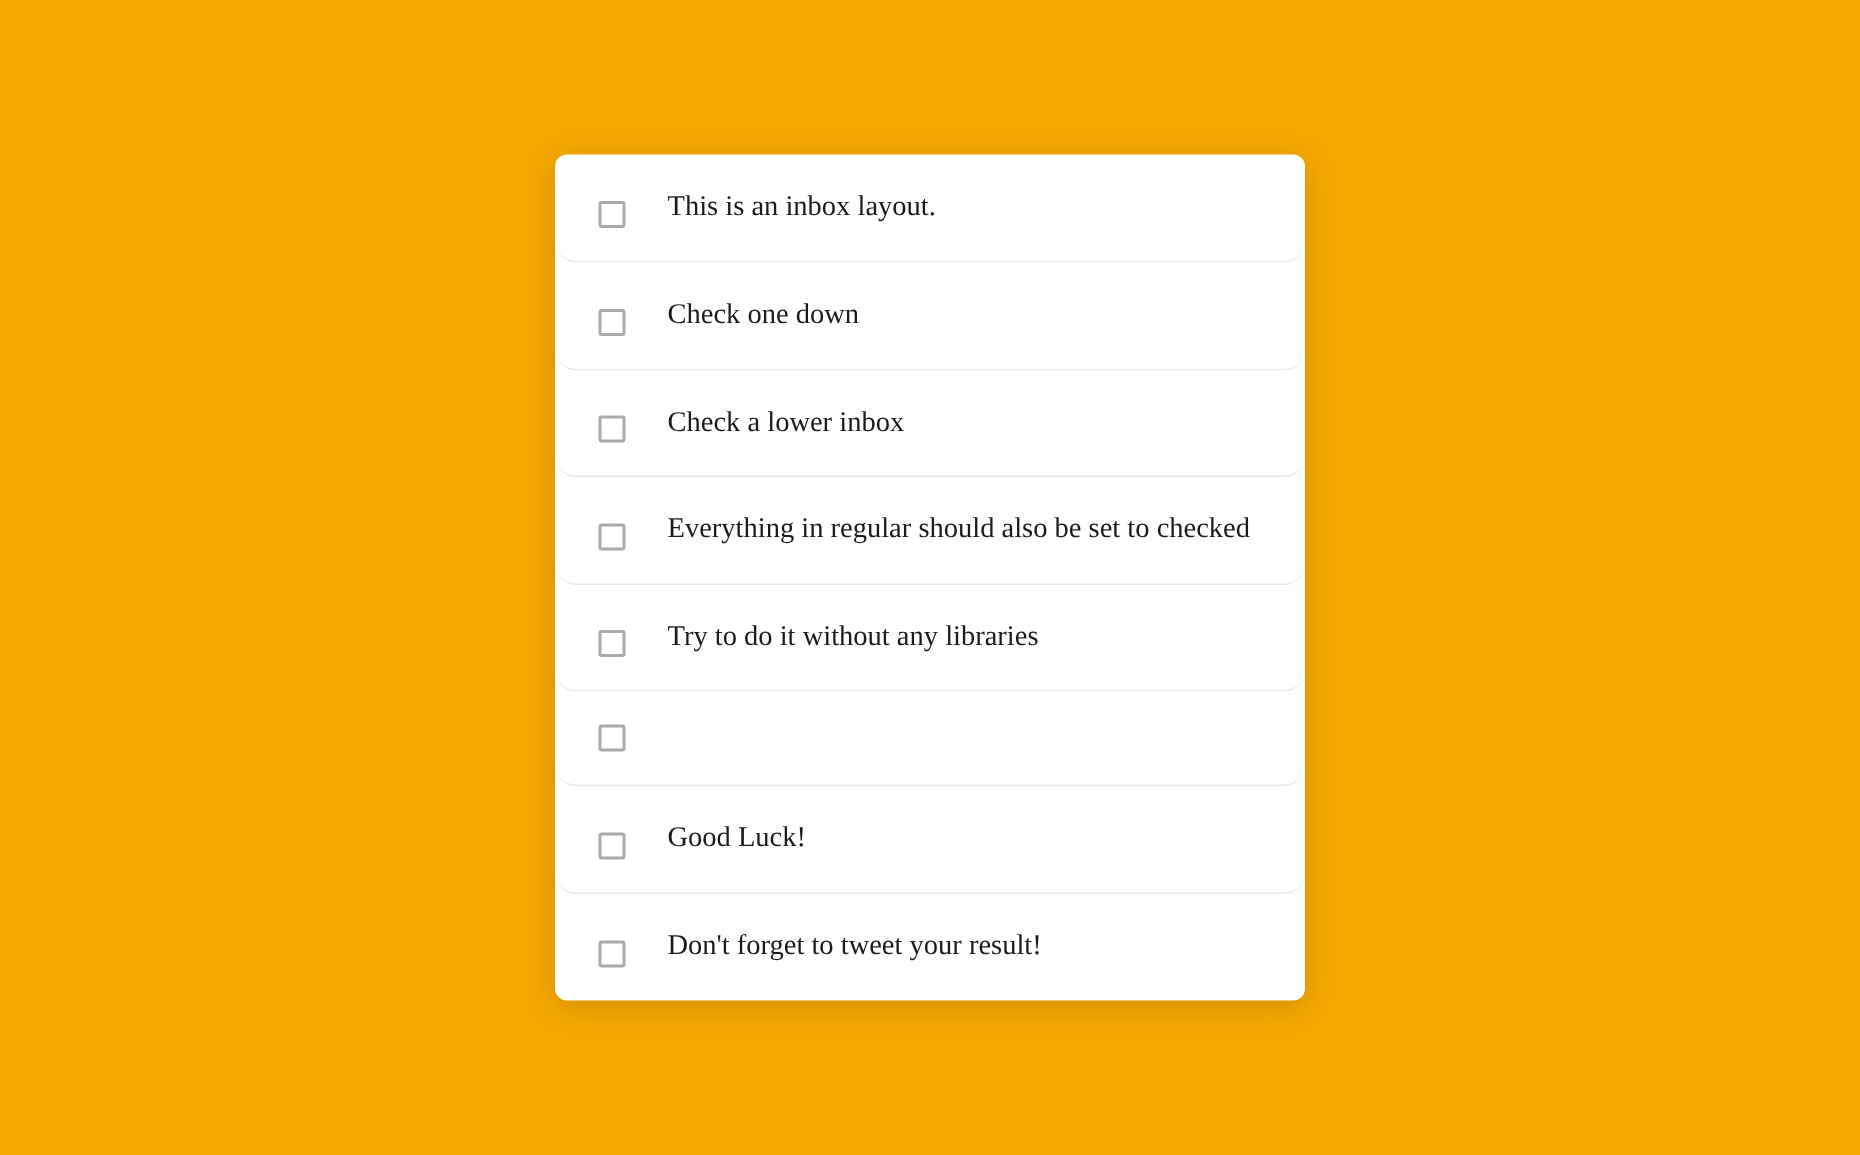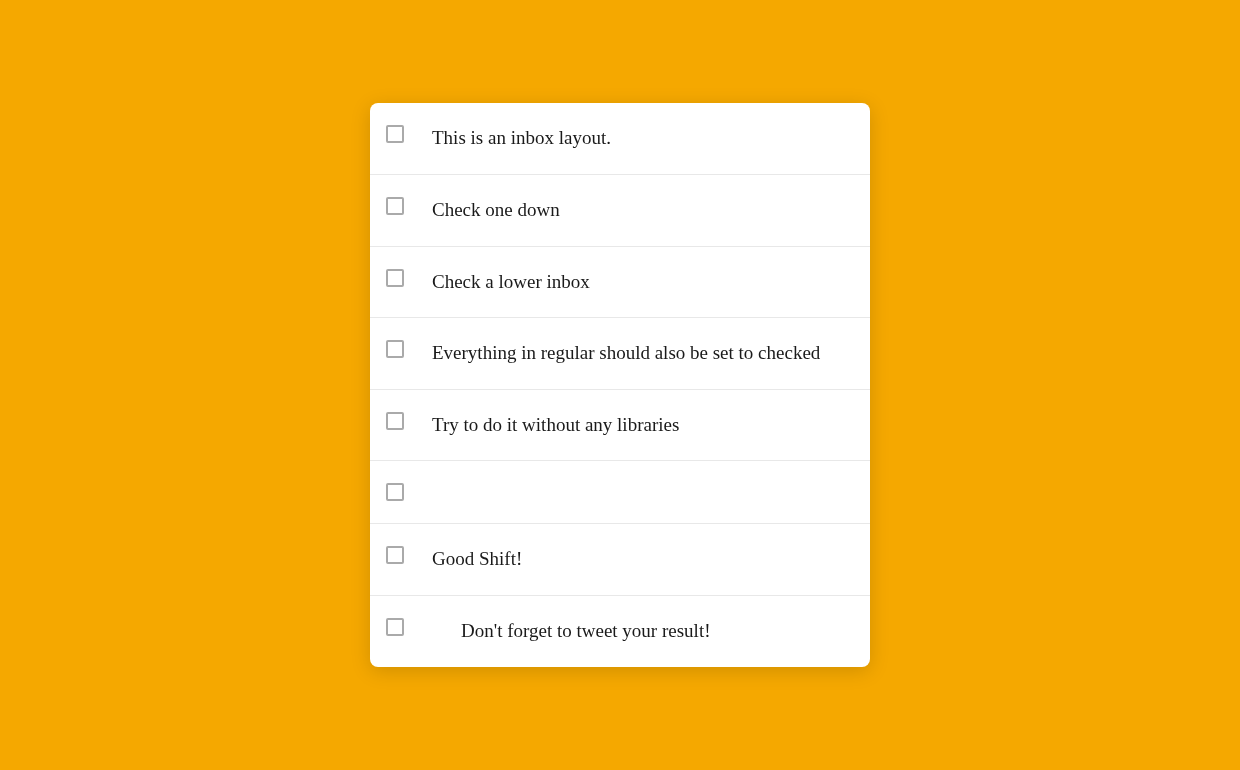--- a/index.html
+++ b/index.html
@@ -21,29 +21,29 @@
     .inbox-container {
       background: #ffffff;
       border-radius: 8px;
       box-shadow: 0 4px 20px rgba(0,0,0,0.15);
       width: 500px;
       overflow: hidden;
     }
 
     .inbox-item {
       display: flex;
-      align-items: flex-start;
-      padding: 22px 16px;
+      align-items: flex-end;
+      padding: 22px 29px;
       border-bottom: 1px solid #e8e8e8;
       cursor: pointer;
+      border-radius: 14px;
     }
 
     .inbox-item:last-child {
       border-bottom: none;
-      gap: 29px;
     }
 
     .item-checkbox {
       width: 18px;
       height: 18px;
       border: 2px solid #aaa;
       border-radius: 2px;
       flex-shrink: 0;
       margin-right: 28px;
       cursor: pointer;
@@ -95,19 +95,19 @@
     </div>
     <div class="inbox-item">
       <input type="checkbox" class="item-checkbox" style="">
       <span class="item-label">Try to do it without any libraries</span>
     </div>
     <div class="inbox-item">
       <input type="checkbox" class="item-checkbox" style="">
     </div>
     <div class="inbox-item">
       <input type="checkbox" class="item-checkbox" style="">
-      <span class="item-label">Good Shift!</span>
+      <span class="item-label">Good Luck!</span>
     </div>
     <div class="inbox-item">
       <input type="checkbox" class="item-checkbox" style="">
       <span class="item-label">Don't forget to tweet your result!</span>
     </div>
   </div>
 
 </body></html>

